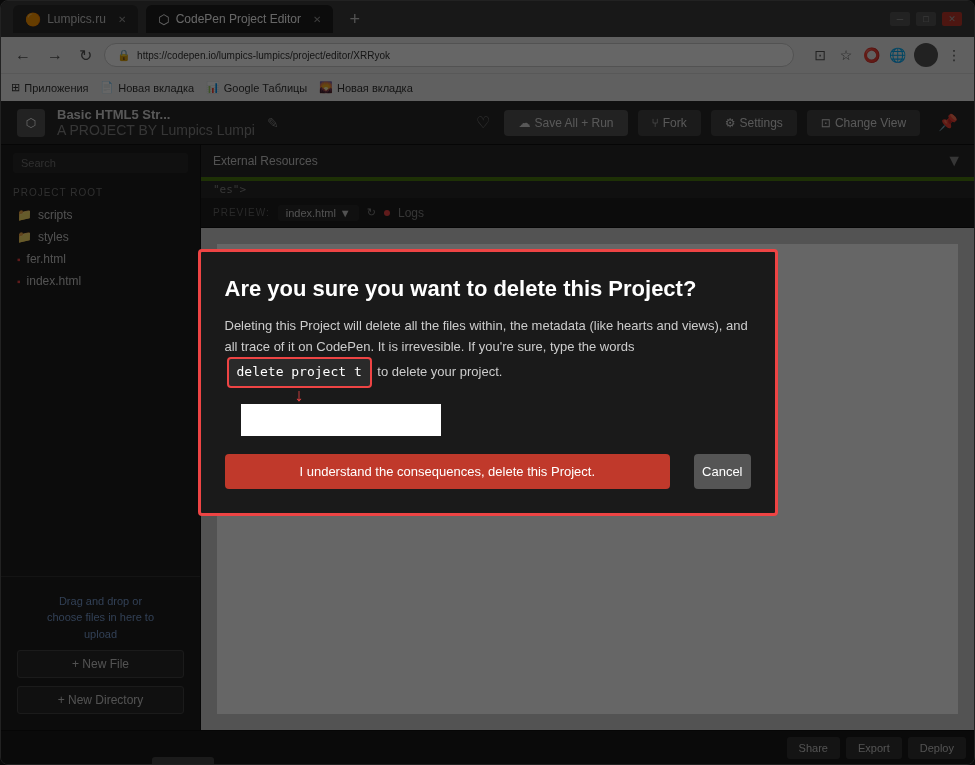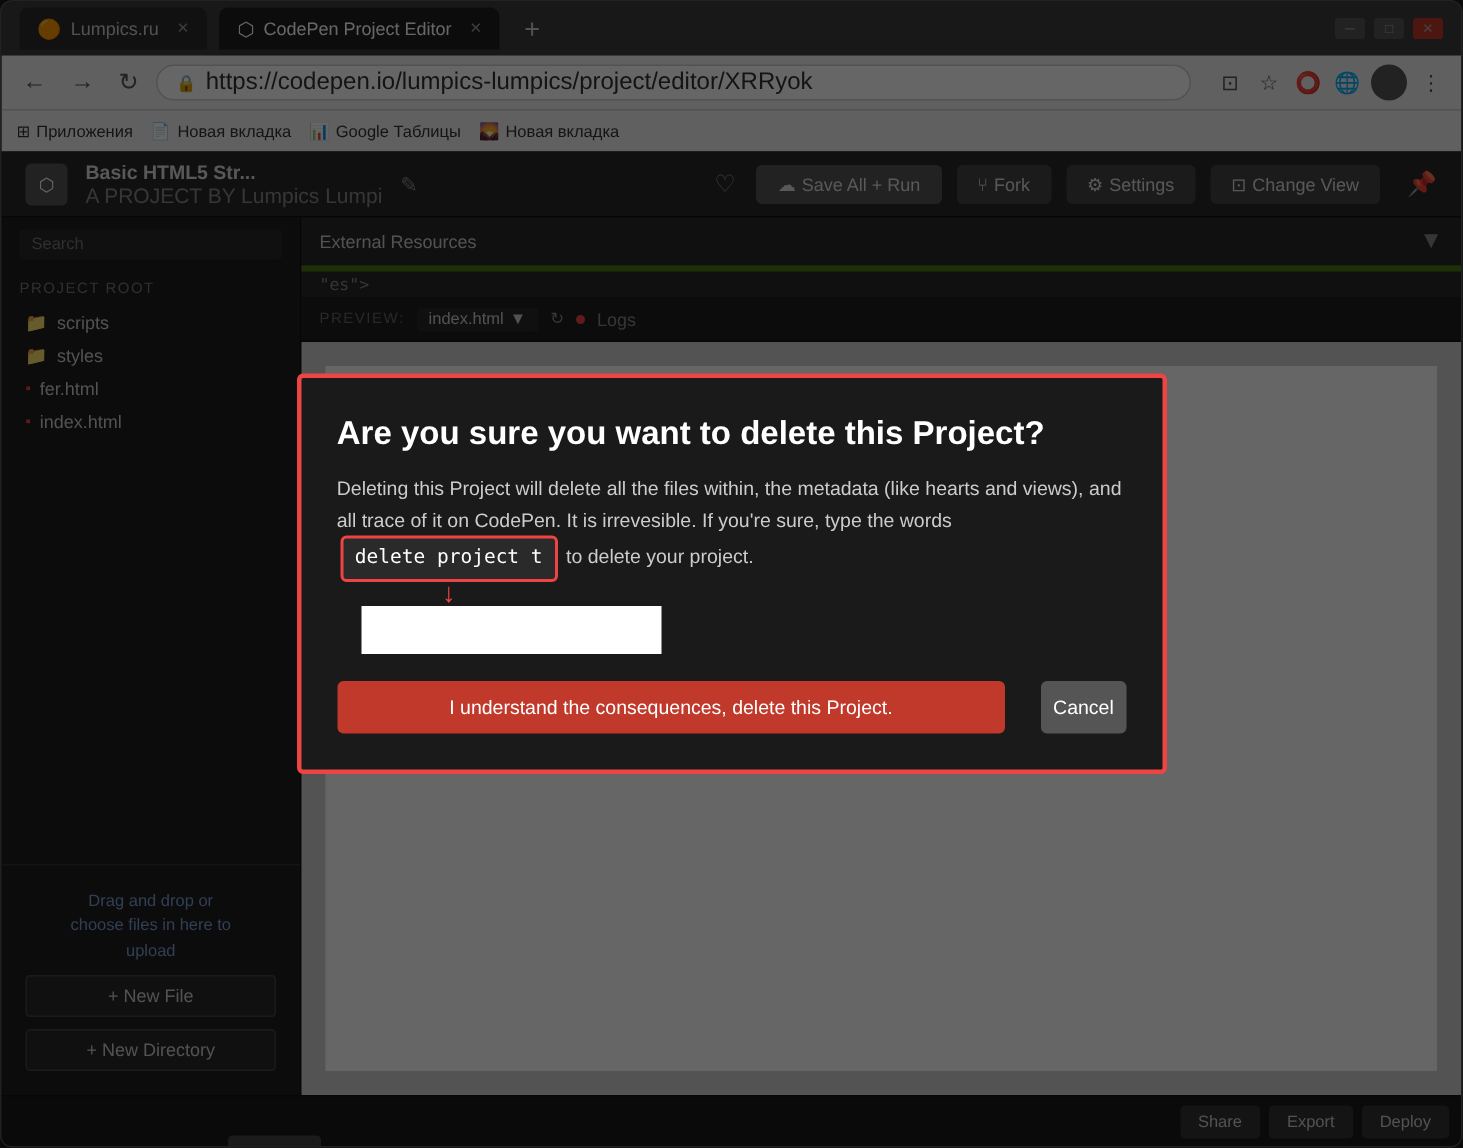--- a/index.html
+++ b/index.html
@@ -13,21 +13,21 @@
     .tab-close { margin-left: 6px; color: #999; font-size: 10px; cursor: pointer; }
     .new-tab-btn { color: #ccc; font-size: 18px; padding: 0 8px; cursor: pointer; }
     .window-controls { margin-left: auto; display: flex; gap: 6px; }
     .win-btn { width: 20px; height: 14px; display: flex; align-items: center; justify-content: center; cursor: pointer; color: #aaa; font-size: 9px; background: #555; border-radius: 2px; }
 
     .browser-navbar { background: #f0f0f0; height: 36px; display: flex; align-items: center; padding: 0 10px; gap: 8px; }
     .nav-btn { background: none; border: none; cursor: pointer; color: #555; font-size: 16px; padding: 2px 4px; }
     .nav-btn:disabled { color: #ccc; }
     .address-bar { flex: 1; height: 24px; border: 1px solid #ccc; border-radius: 12px; padding: 0 12px; font-size: 12px; color: #333; background: white; display: flex; align-items: center; gap: 6px; }
     .lock-icon { color: #555; font-size: 11px; }
-    .address-text { font-size: 16px; color: #333; }
+    .address-text { font-size: 10px; color: #333; }
     .nav-icons { display: flex; gap: 6px; align-items: center; margin-left: 8px; }
     .nav-icon { width: 20px; height: 20px; display: flex; align-items: center; justify-content: center; cursor: pointer; color: #555; font-size: 14px; }
 
     .bookmarks-bar { background: #f0f0f0; height: 28px; display: flex; align-items: center; padding: 0 10px; gap: 12px; border-top: 1px solid #ddd; }
     .bookmark-item { display: flex; align-items: center; gap: 4px; font-size: 11px; color: #333; cursor: pointer; }
 
     
     .editor-area { flex: 1; display: flex; flex-direction: column; background: #1e1e1e; overflow: hidden; }
     .editor-header { background: #2a2a2a; height: 44px; display: flex; align-items: center; padding: 0 16px; gap: 12px; border-bottom: 1px solid #111; }
     .editor-logo { width: 28px; height: 28px; background: #555; border-radius: 4px; display: flex; align-items: center; justify-content: center; color: #fff; font-size: 12px; }

